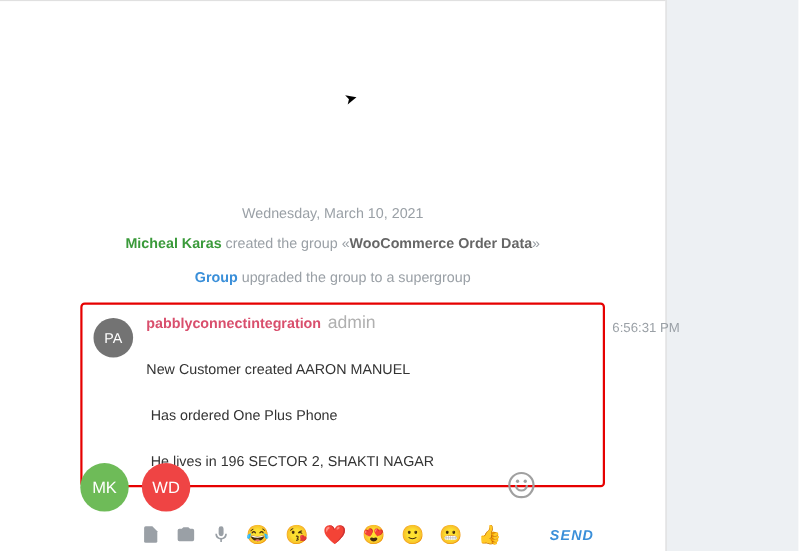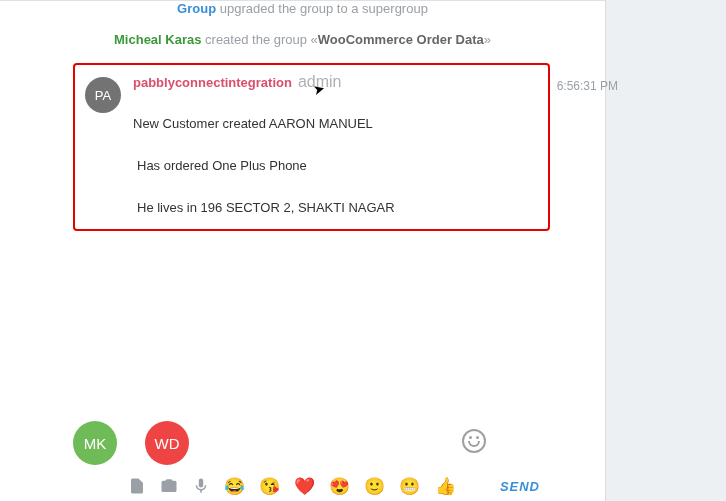--- a/index.html
+++ b/index.html
@@ -92,21 +92,21 @@
   .msg-body .l.indent { padding-left: 4px; }
   
   
   .input-row {
     position: absolute;
     bottom: 36px;
     left: 73px;
     right: 55px;
     display: flex;
     align-items: center;
-    gap: 28px;
+    gap: 12px;
   }
   .msginput {
     flex: 1;
     border: none;
     border-bottom: 1px solid #e0e0e0;
     padding: 10px 34px 10px 6px;
     font-size: 13px;
     color: #9aa0a6;
     position: relative;
   }
@@ -152,27 +152,28 @@
   }
 </style>
 </head>
 <body>
 
 <div class="app">
   <div class="chat-panel">
 
     <span class="cursor-ptr">➤</span>
 
+    <div class="date-sep">Wednesday, March 10, 2021</div>
+
+    <div class="svc-line">
+      <span class="actor">Micheal Karas</span><span> created the group «</span><span class="groupname">WooCommerce Order Data</span><span>»</span>
+    </div>
 
     <div class="svc-line">
       <span class="grouplink">Group</span><span> upgraded the group to a supergroup</span>
-    </div>
-
-    <div class="svc-line">
-      <span class="actor">Micheal Karas</span><span> created the group «</span><span class="groupname">WooCommerce Order Data</span><span>»</span>
     </div>
 
     <div class="msg-block">
       <div class="avatar pink">PA</div>
       <div class="msg-content">
         <div class="msg-head">
           <span class="username">pabblyconnectintegration</span>
           <span class="tag-admin">admin</span>
         </div>
         <div class="msg-body">

